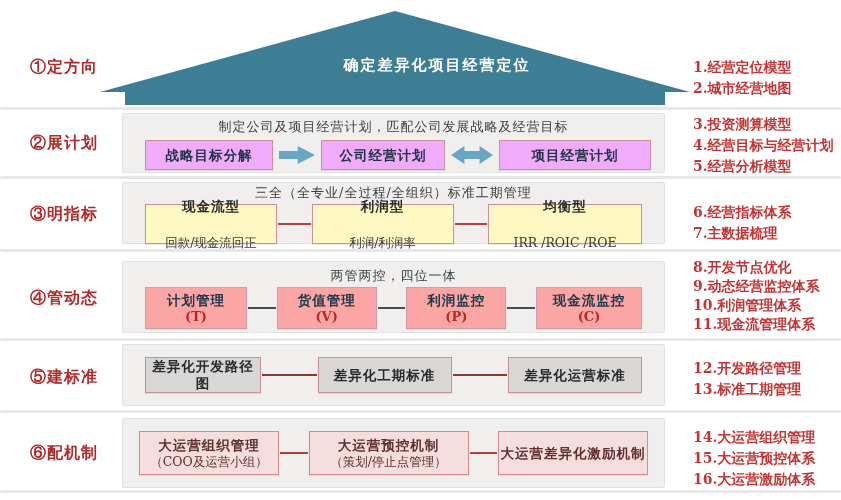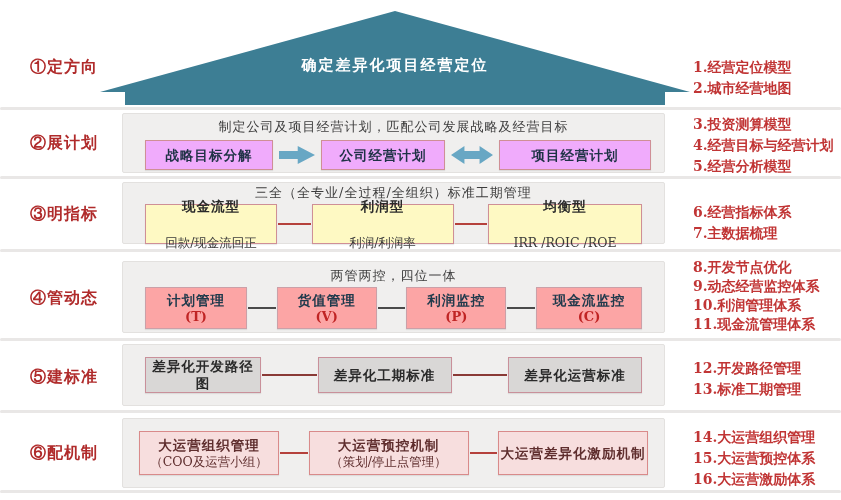--- a/index.html
+++ b/index.html
@@ -11,20 +11,21 @@
   .row-label{
     position:absolute;left:30px;width:95px;color:#b02b2b;font-weight:bold;
     font-size:16px;letter-spacing:1px;font-family:"DejaVu Serif","Liberation Serif",serif;
   }
   .roof{position:absolute;left:95px;top:8px;width:600px;height:98px;}
   .roof-svg{position:absolute;left:0;top:0;}
   .roof-text{
     position:absolute;left:0;top:48px;width:100%;text-align:center;color:#ffffff;
     font-weight:bold;font-size:15px;letter-spacing:2px;
     font-family:"DejaVu Serif","Liberation Serif",serif;
+    padding-left:42px;
   }
   .panel{
     position:absolute;left:122px;width:543px;background:#f0efee;
     border:1px solid #e3e1df;border-radius:2px;box-sizing:border-box;
     display:flex;flex-direction:column;justify-content:center;
   }
   .p-header{
     text-align:center;color:#3c3c3c;font-size:13px;letter-spacing:1px;
     font-family:"DejaVu Serif","Liberation Serif",serif;margin:2px 0 2px 0;
   }

